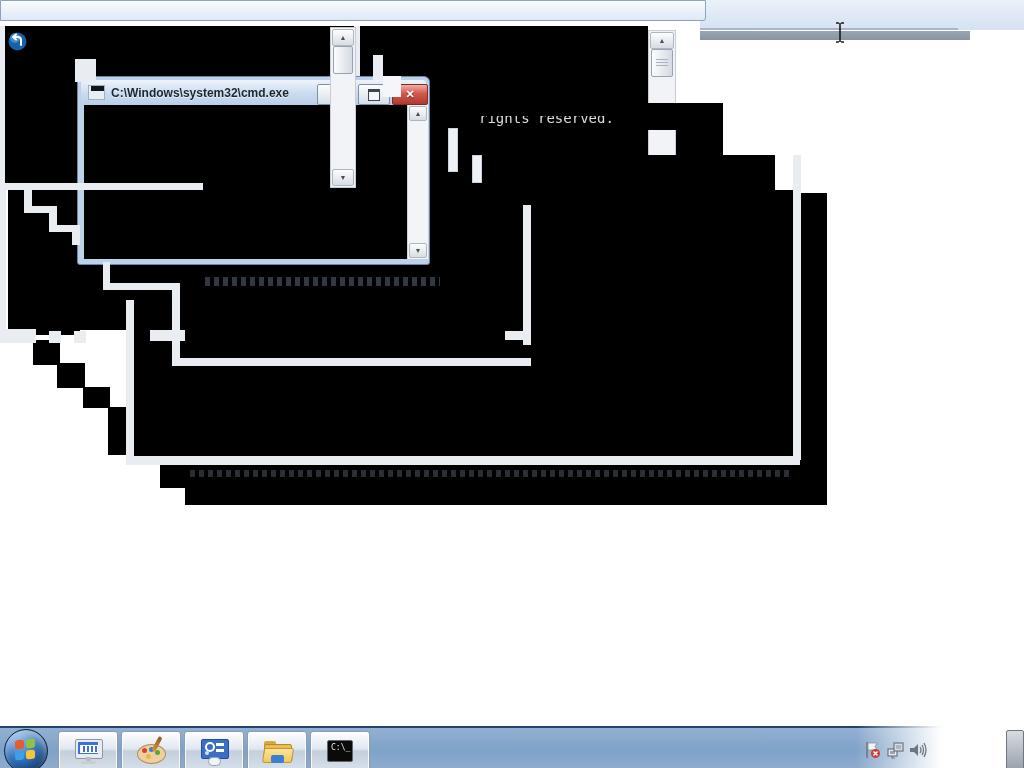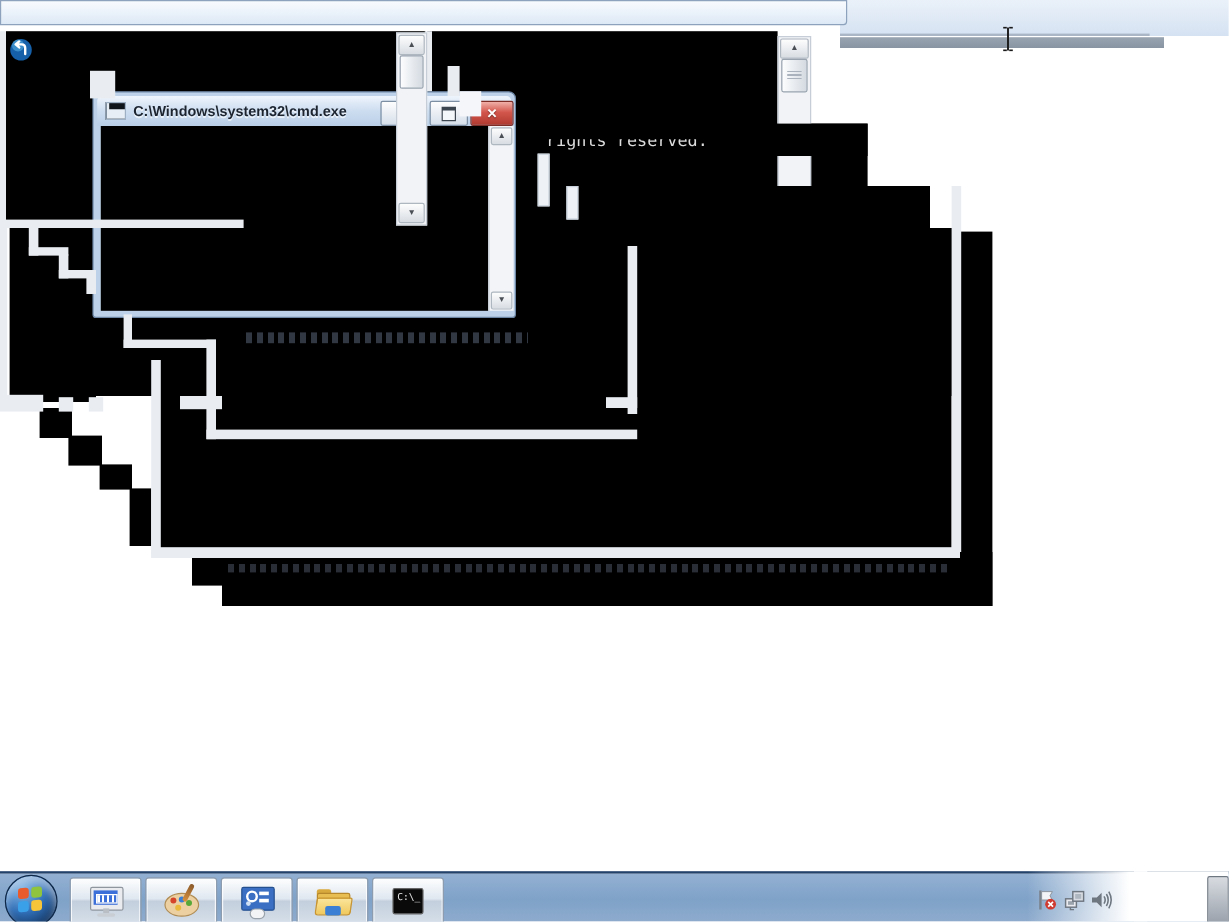--- a/index.html
+++ b/index.html
@@ -88,21 +88,21 @@
 <div class="blk" style="left:160px;top:465px;width:30px;height:23px;"></div>
 
 <div class="blk" style="left:33px;top:340px;width:27px;height:25px;"></div>
 <div class="blk" style="left:57px;top:363px;width:28px;height:25px;"></div>
 <div class="blk" style="left:83px;top:387px;width:27px;height:21px;"></div>
 <div class="blk" style="left:108px;top:407px;width:18px;height:48px;"></div>
 
 <div class="smudge1" style="left:205px;top:277px;width:235px;"></div>
 <div class="smudge2" style="left:190px;top:470px;width:600px;"></div>
 
-<div class="abs" style="left:455px;top:116px;width:150px;height:13px;overflow:hidden;">
+<div class="abs" style="left:479px;top:116px;width:150px;height:13px;overflow:hidden;">
   <div style="margin-top:-6px;font-family:'DejaVu Sans Mono',monospace;font-size:14px;color:#dcdcdc;white-space:nowrap;">rights reserved.</div>
 </div>
 
 <div id="cmdwin" class="abs">
   <div id="cmdtitle">
     <span style="display:inline-block;width:15px;height:13px;margin-left:7px;background:#10151c;border:1px solid #9eb0c4;box-shadow:inset 2px -8px 0 #e8eef5;"></span>
     <span id="cmdtitletext">C:\Windows\system32\cmd.exe</span>
   </div>
   <div class="tbtn" style="left:239px;width:28px;"></div>
   <div class="tbtn" style="left:280px;width:30px;">

